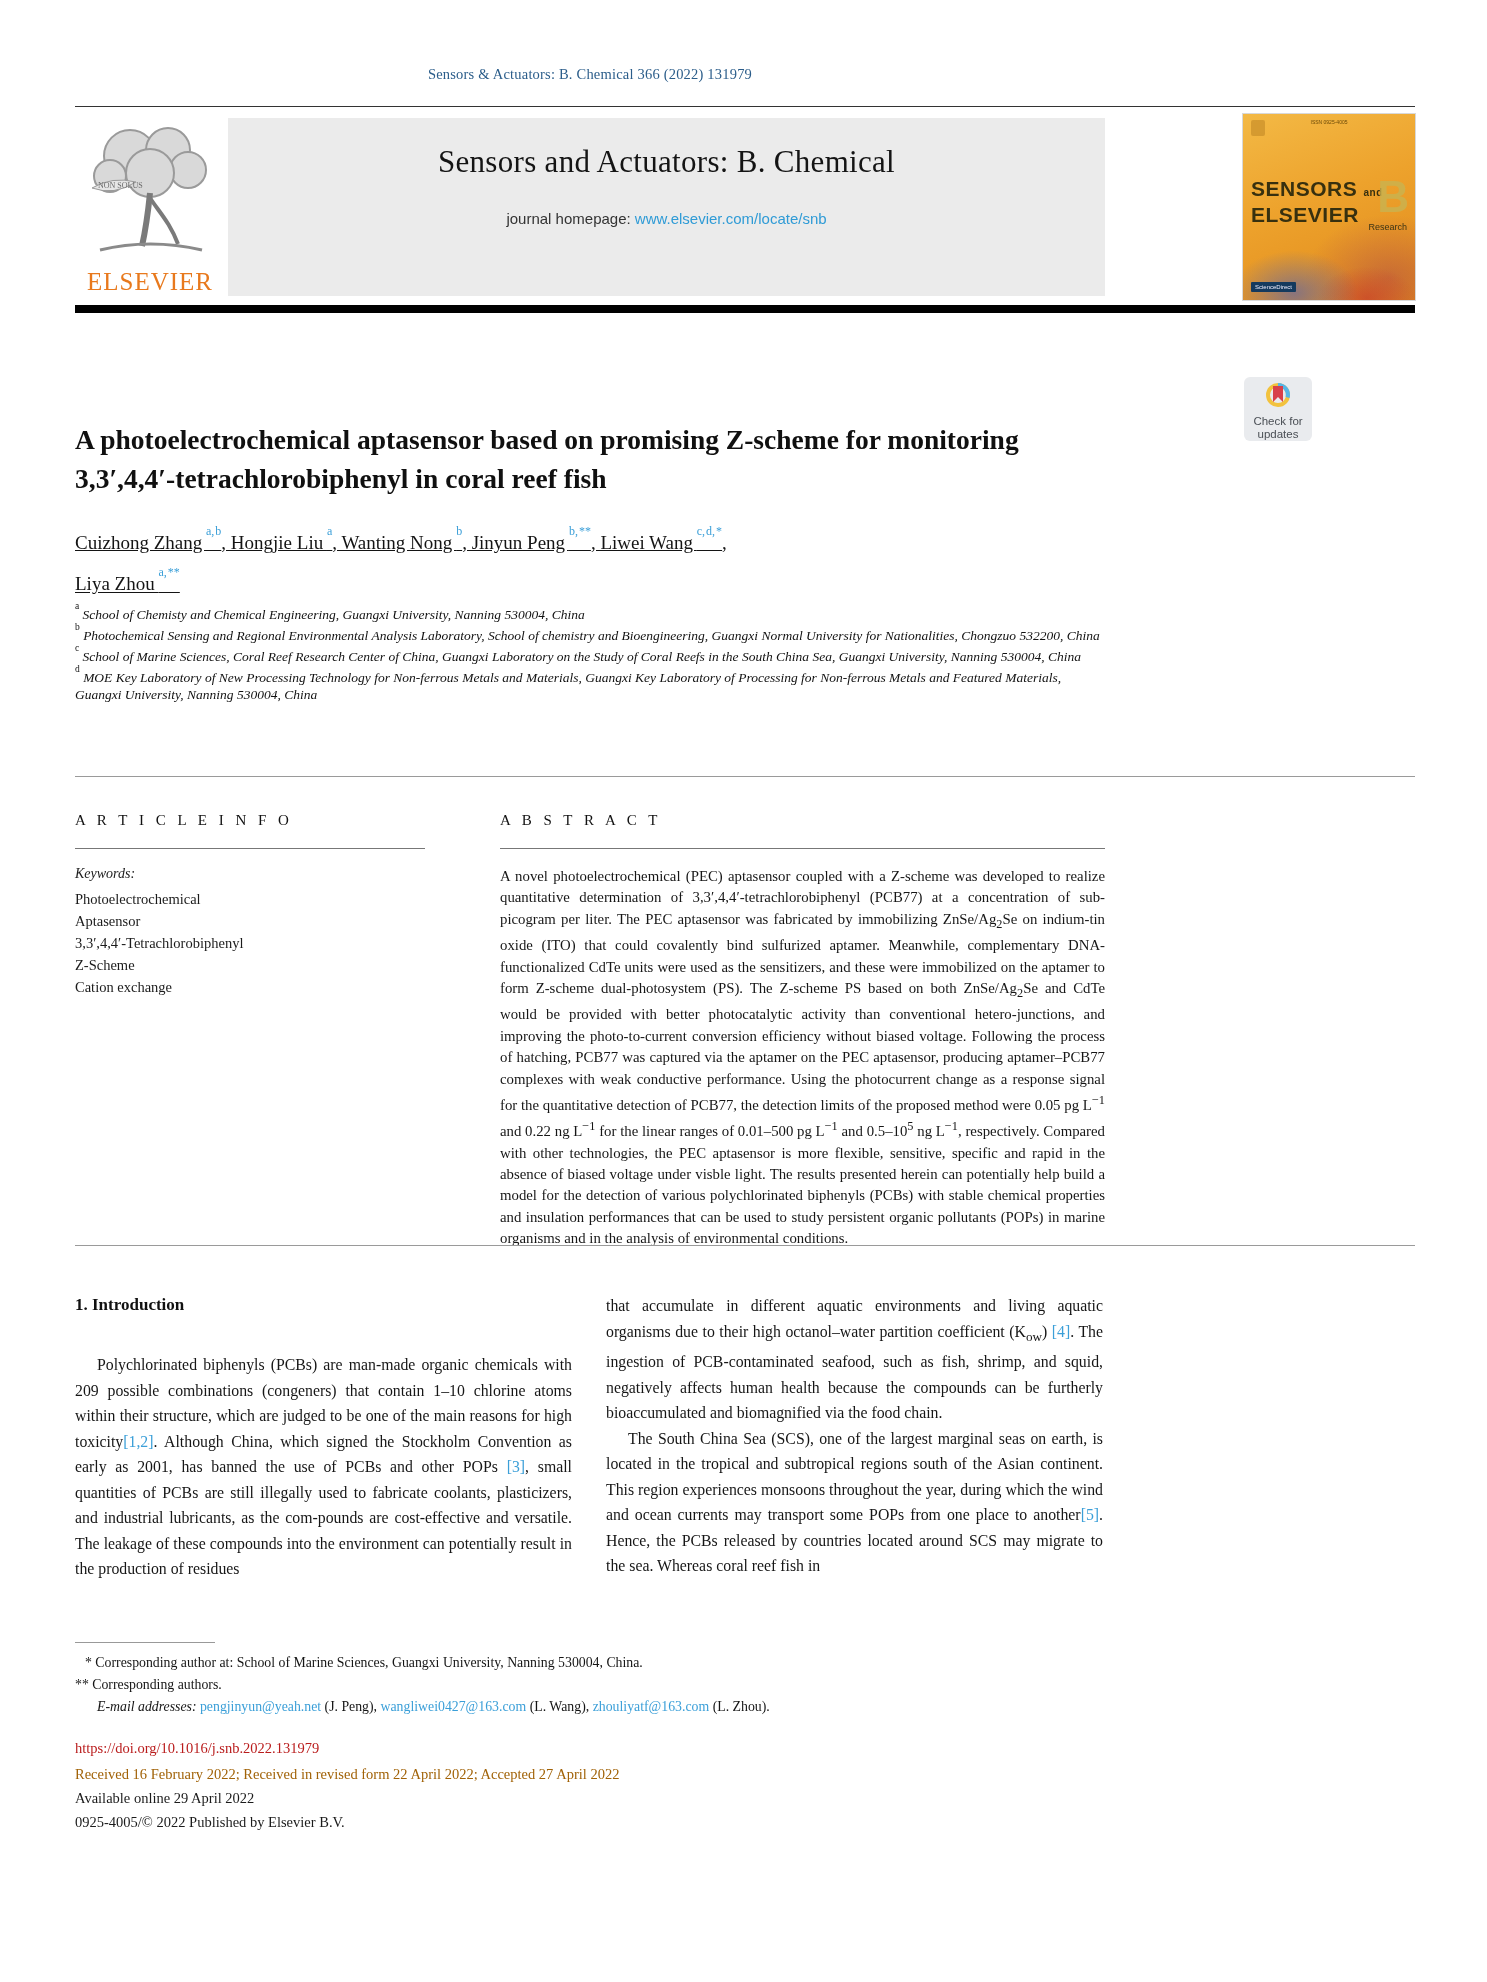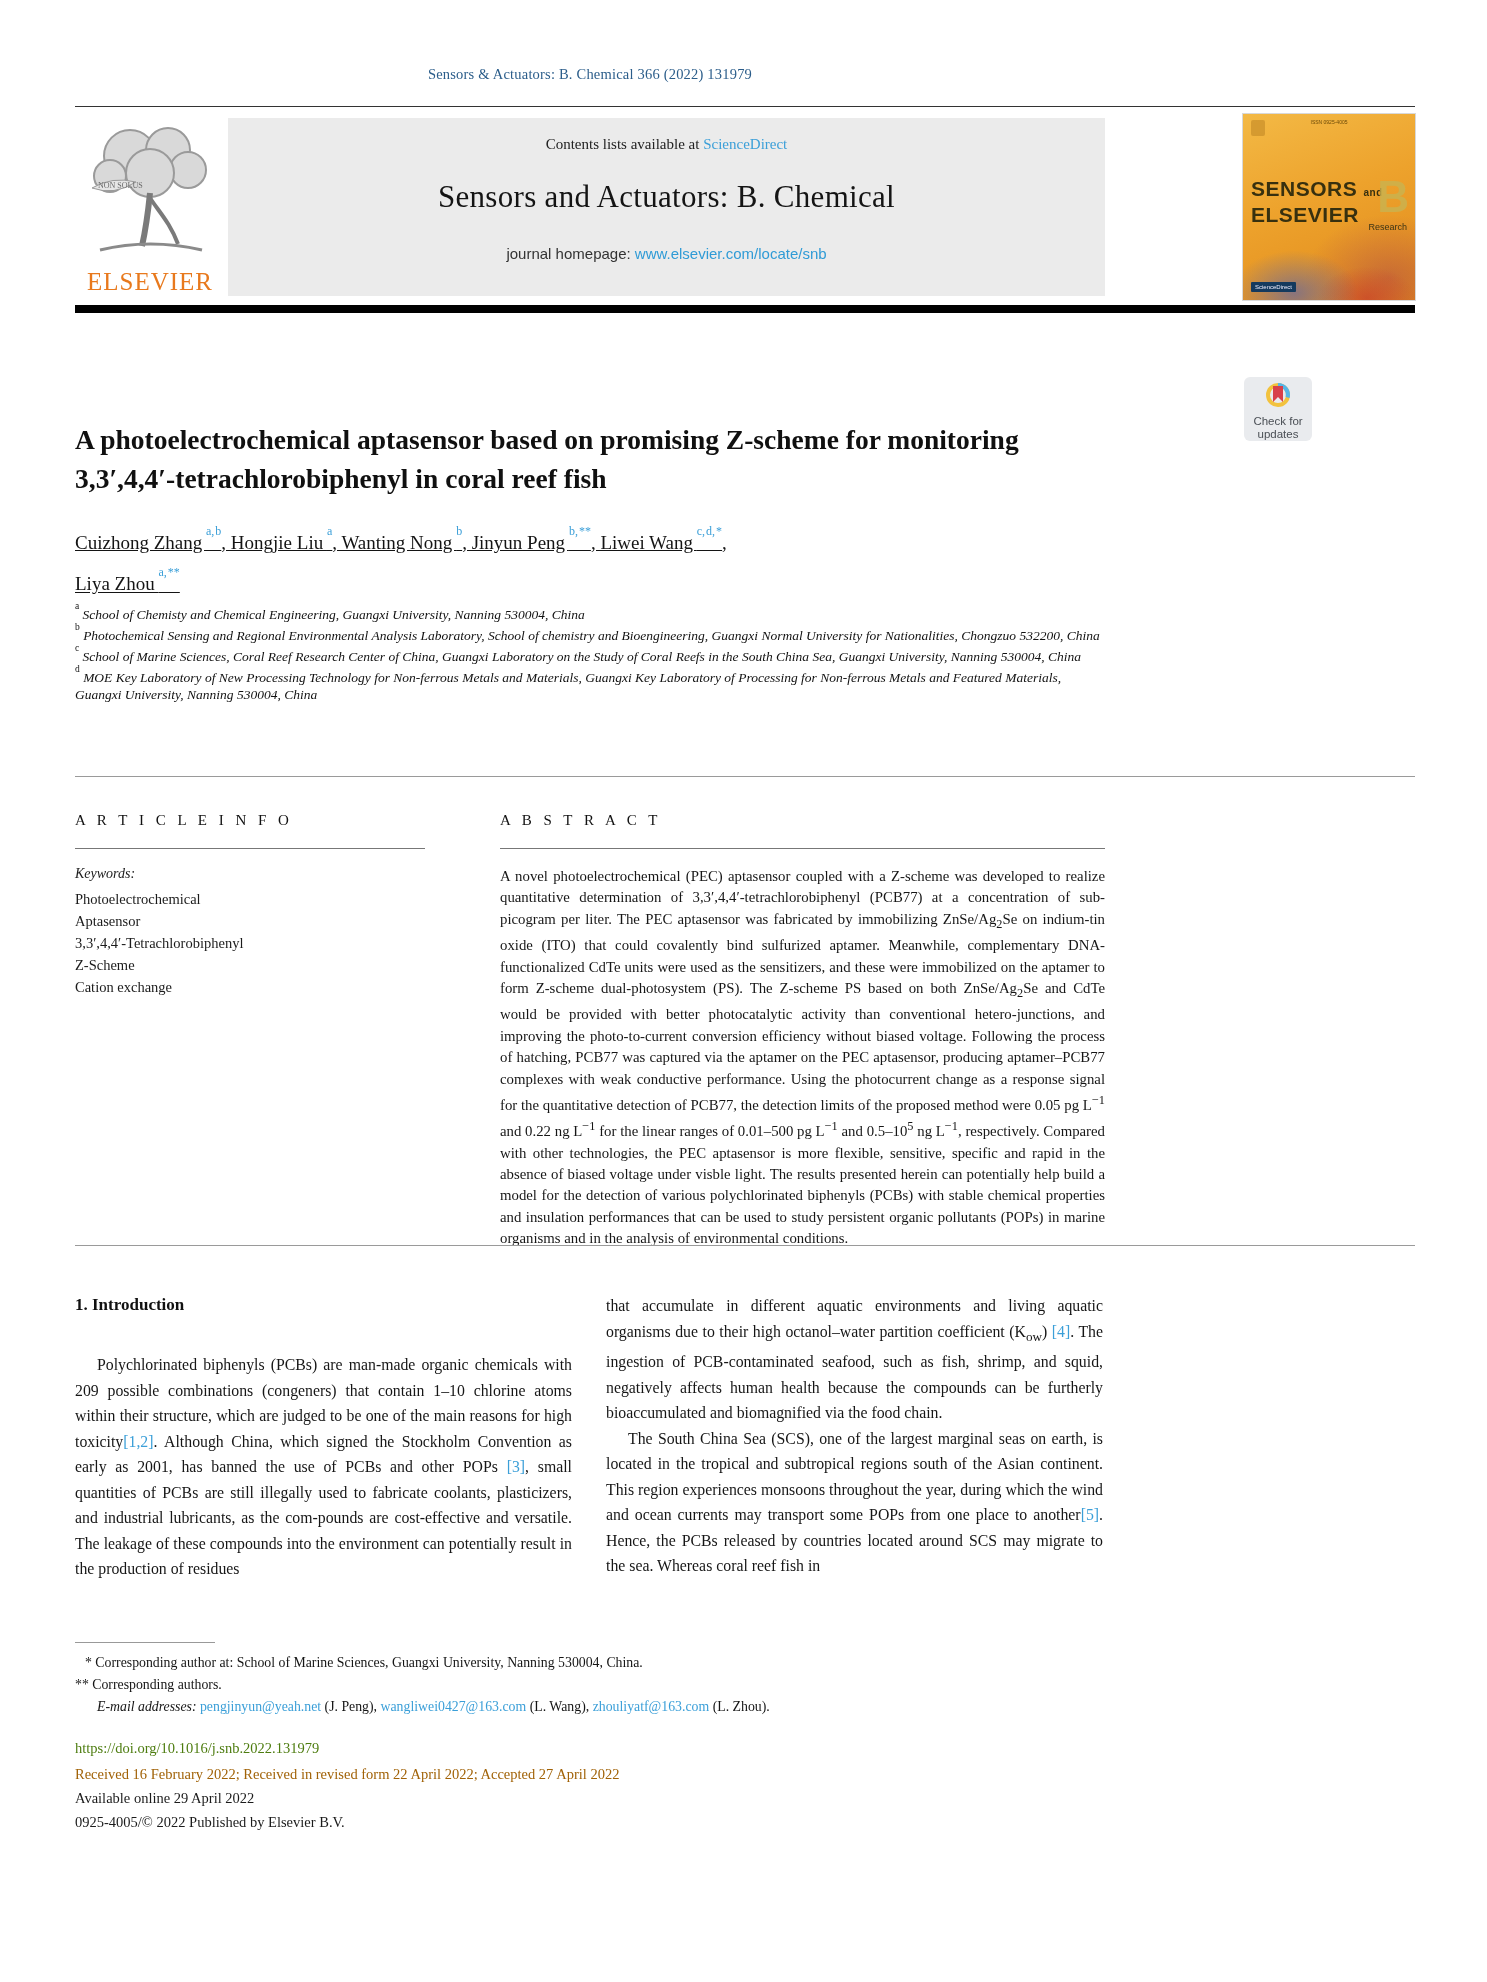--- a/index.html
+++ b/index.html
@@ -94,21 +94,21 @@
   .cite { color:#3b9fd8; }
 
   
   .fn-rule { left:75px; top:1642px; width:140px; border-top:1px solid #999; }
   .footnotes { left:75px; top:1652px; width:1030px; font-size:13.8px; line-height:22px; color:#151515; }
   .footnotes .em { font-style:italic; }
   .footnotes .indent1 { padding-left:10px; }
   .footnotes .indent2 { padding-left:22px; }
   .mail { color:#3b9fd8; }
 
-  .doi { left:75px; top:1740px; font-size:14.5px; color:#4d7c0f; }
+  .doi { left:75px; top:1740px; font-size:14.5px; color:#b91c1c; }
   .recv { left:75px; top:1766px; font-size:14.5px; color:#a16207; }
   .avail { left:75px; top:1790px; font-size:14.5px; color:#1b1b1b; }
   .issn-line { left:75px; top:1814px; font-size:14.5px; color:#1b1b1b; }
 </style>
 </head>
 <body>
 
 <div class="page">
 
   <div class="abs cithead">Sensors &amp; Actuators: B. Chemical 366 (2022) 131979</div>
@@ -128,21 +128,20 @@
       </g>
       <g>
         <path d="M12 70 q 20 -12 44 -6 q -22 14 -44 6 z" fill="#e6e6e6" stroke="#9a9a9a"></path>
         <text x="18" y="70" font-size="8" fill="#6a6a6a" font-family="Liberation Serif, serif">NON SOLUS</text>
       </g>
     </svg>
     <div class="logo-word">ELSEVIER</div>
   </div>
 
   <div class="abs banner">
-    <div class="contents"><span>Contents lists available at </span><span class="sd">ScienceDirect</span></div>
     <div class="jtitle">Sensors and Actuators: B. Chemical</div>
     <div class="homepage"><span>journal homepage: </span><span class="url">www.elsevier.com/locate/snb</span></div>
   </div>
 
   <div class="abs cover">
     <div class="mini-els"></div>
     <div class="issn">ISSN 0925-4005</div>
     <div class="brand">
       <div class="b1"><span>SENSORS</span> <span class="and">and</span></div>
       <div class="b1">ELSEVIER</div>

